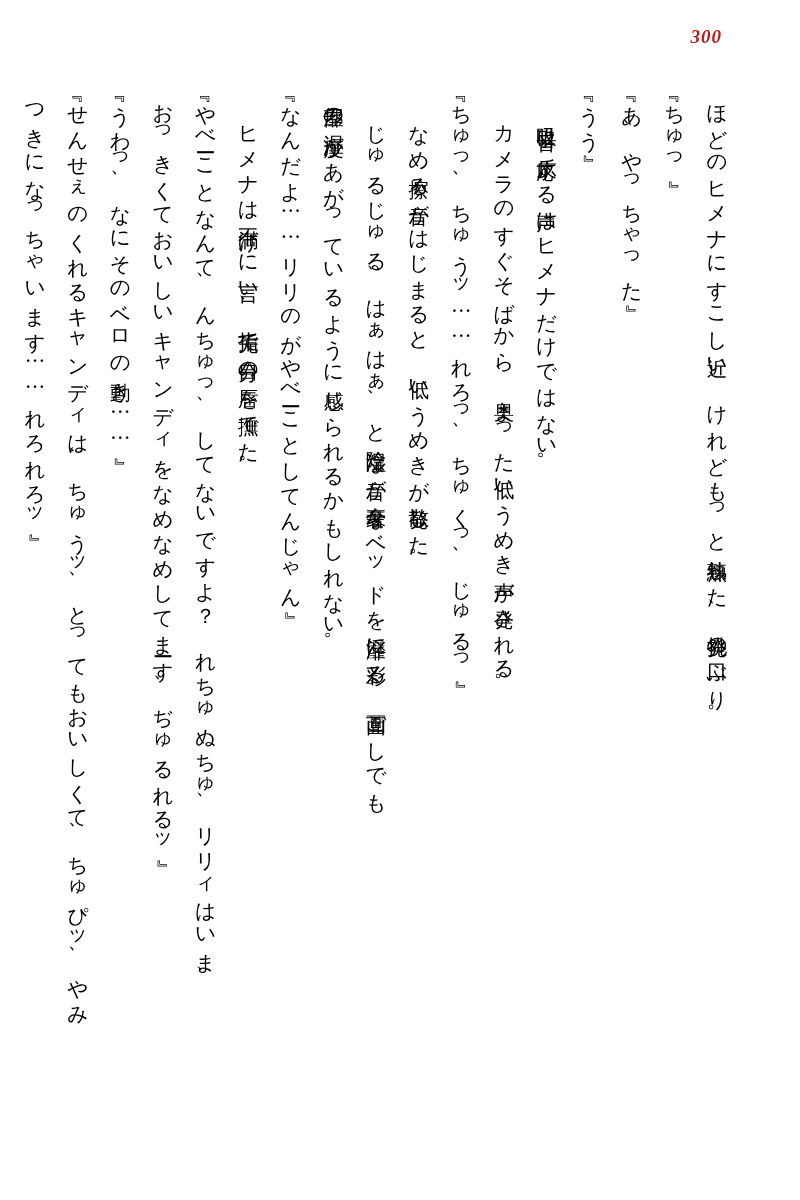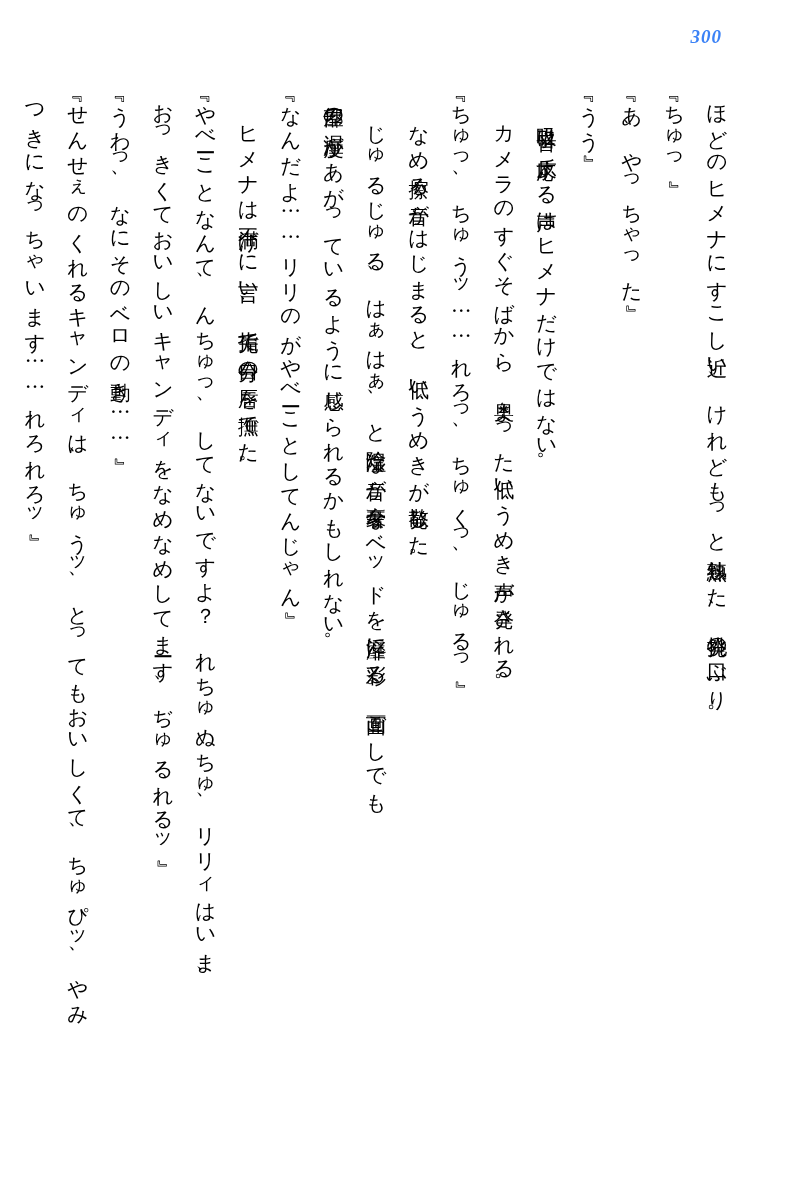--- a/index.html
+++ b/index.html
@@ -25,21 +25,21 @@
 
   .page-number {
     position: absolute;
     top: 26px;
     right: 78px;
     font-family: "Liberation Serif", "DejaVu Serif", serif;
     font-size: 19px;
     font-style: italic;
     font-weight: 700;
     letter-spacing: 1px;
-    color: #3b82f6;
+    color: #b91c1c;
   }
 
   
   .text-body {
     position: absolute;
     top: 90px;
     right: 62px;
     height: 1070px;
     width: 690px;
     writing-mode: vertical-rl;

